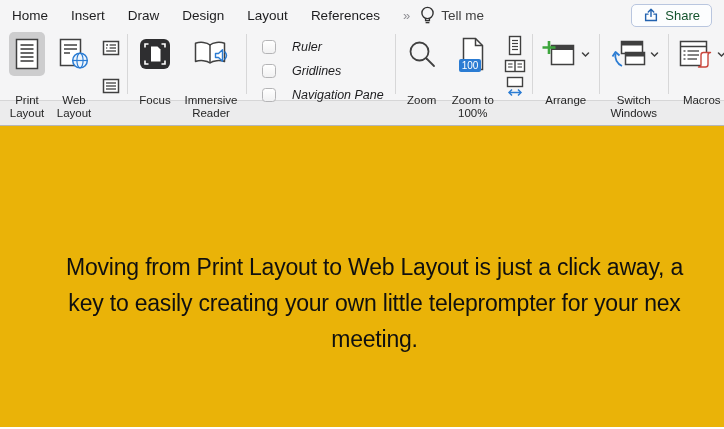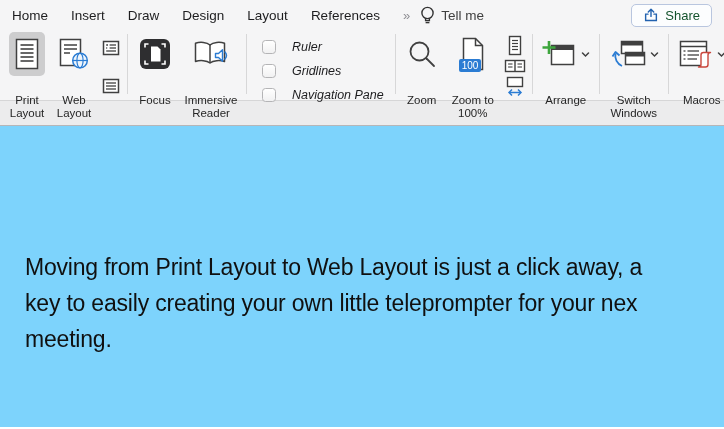--- a/index.html
+++ b/index.html
@@ -44,21 +44,21 @@
   .cblabel { font-size: 12.5px; color: #1d1d1f; white-space: nowrap; }
   .icon-chev { display: flex; align-items: center; gap: 4px; }
   .badge100 {
     position: absolute; left: 4px; bottom: 4px; background: #2b7cd3; color: #fff;
     font-size: 10px; line-height: 13px; padding: 0 3px; border-radius: 2px;
   }
   
   .substrip { height: 26px; background: #ececed; border-top: 1px solid #d6d6d7;
               border-bottom: 1px solid #b6b6b8; }
   
-  .docarea { height: 301px; background: #7dd3fc; overflow: hidden; }
+  .docarea { height: 301px; background: #eab308; overflow: hidden; text-align: center; }
   .doctext { padding: 123px 0 0 25px; }
   .docline { font-size: 23px; line-height: 36px; color: #101010; white-space: nowrap;
              letter-spacing: -0.2px; }
 </style>
 </head>
 <body>
 
 <div class="screen">
 
   <div class="menubar">

